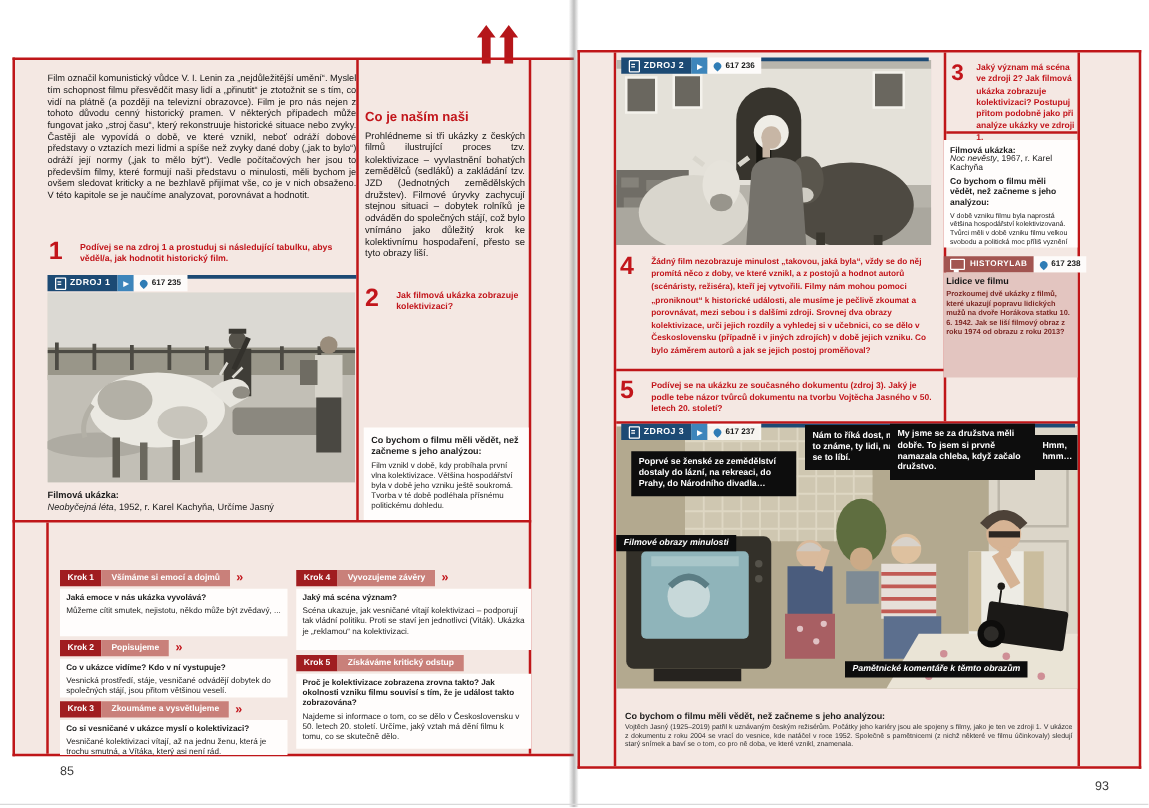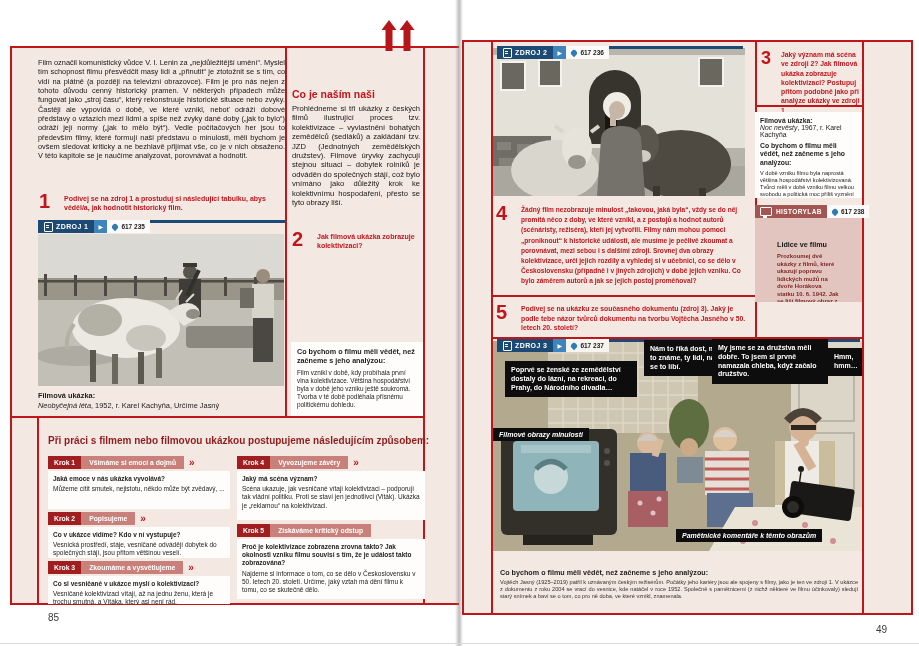--- a/index.html
+++ b/index.html
@@ -34,21 +34,21 @@
   .kmore{color:#c2151b;font-weight:bold;font-size:10px;line-height:13px;margin-left:5px}
   .kbox{position:absolute;background:#fffdfc;box-sizing:border-box;padding:4px 5px;overflow:hidden}
   .kq{font-size:6.5px;line-height:8.2px;font-weight:bold;color:#1c1c1c}
   .ka{font-size:6.5px;line-height:8.2px;color:#1c1c1c;margin-top:2px}
   
   .hlbar{position:absolute;display:flex;height:13px}
   .hlchip{flex:1;display:flex;align-items:center;gap:4px;background:#a25551;color:#fff;font-size:6.5px;
           font-weight:bold;padding:0 5px;letter-spacing:.4px}
   .hl-icon{width:10px;height:7px;border:1px solid #fff;border-radius:1px;display:inline-block;position:relative}
   .hl-icon::after{content:"";position:absolute;left:2px;bottom:-3px;width:4px;height:2px;background:#fff}
-  .hlbox{position:absolute;background:#e3c5c0;box-sizing:border-box;padding:22px;overflow:hidden}
+  .hlbox{position:absolute;background:#e3c5c0;box-sizing:border-box;padding:2px;overflow:hidden}
   .hlbox .h{font-size:7.2px;font-weight:bold;color:#161616}
   .hlbox .t{font-size:5.9px;line-height:7.5px;font-weight:bold;color:#7c2824;margin-top:4px}
   
   .bubble{position:absolute;background:#0d0d0d;color:#fff;font-size:7px;line-height:8.8px;font-weight:bold;
           padding:5px 6px;z-index:6;box-sizing:border-box}
   .bubble .tail{position:absolute;width:0;height:0;border:solid transparent}
   .tail-r{bottom:-12px;right:22px;border-top:13px solid #0d0d0d;border-right:10px solid transparent}
   .tail-l{bottom:-11px;left:14px;border-top:12px solid #0d0d0d;border-left:9px solid transparent}
   .plabel{position:absolute;background:#0d0d0d;color:#fff;font-size:7px;font-weight:bold;font-style:italic;
           padding:3px 6px;z-index:6;white-space:nowrap}
@@ -152,21 +152,20 @@
   </div>
 
   <div class="tnum" style="left:292px;top:229px">2</div>
   <div class="ttext" style="left:317px;top:232px;width:100px">Jak filmová ukázka zobrazuje kolektivizaci?</div>
 
   <div class="whitebox" style="left:291px;top:342px;width:132px;height:74px">
     <div class="bx-h">Co bychom o filmu měli vědět, než začneme s jeho analýzou:</div>
     <div class="bx-t">Film vznikl v době, kdy probíhala první vlna kolektivizace. Většina hospodářství byla v době jeho vzniku ještě soukromá. Tvorba v té době podléhala přísnému politickému dohledu.</div>
   </div>
 
-  <div class="abs" style="left:48px;top:435px;width:390px;font-size:10px;font-weight:bold;color:#8e1c1c">Při práci s filmem nebo filmovou ukázkou postupujeme následujícím způsobem:</div>
 
   <div class="khead" style="left:48px;top:456px">
     <span class="klabel">Krok 1</span>
     <span class="ktitle">Všímáme si emocí a dojmů</span>
     <span class="kmore">»</span>
   </div>
   <div class="kbox" style="left:48px;top:471px;width:182px;height:38px">
     <div class="kq">Jaká emoce v nás ukázka vyvolává?</div>
     <div class="ka">Můžeme cítit smutek, nejistotu, někdo může být zvědavý, ...</div>
   </div>
@@ -420,17 +419,17 @@
     <span>Hmm, hmm…</span>
     <span class="tail tail-l" style="border-top-width:10px;border-left-width:7px;bottom:-9px"></span>
   </div>
 
   <div class="plabel" style="left:493px;top:428px">Filmové obrazy minulosti</div>
   <div class="plabel" style="left:676px;top:529px">Pamětnické komentáře k těmto obrazům</div>
 
   <div class="cap" style="left:500px;top:568px;font-size:7.2px;font-weight:bold">Co bychom o filmu měli vědět, než začneme s jeho analýzou:</div>
   <div class="cap" style="left:500px;top:579px;width:358px;font-size:5.6px;line-height:7.1px;color:#333;text-align:justify">Vojtěch Jasný (1925–2019) patřil k uznávaným českým režisérům. Počátky jeho kariéry jsou ale spojeny s filmy, jako je ten ve zdroji 1. V ukázce z dokumentu z roku 2004 se vrací do vesnice, kde natáčel v roce 1952. Společně s pamětnicemi (z nichž některé ve filmu účinkovaly) sledují starý snímek a baví se o tom, co pro ně doba, ve které vznikl, znamenala.</div>
 
-  <div class="pagenum" style="left:876px;top:624px">49</div>
+  <div class="pagenum" style="left:876px;top:624px">93</div>
 
   <div class="gutter"></div>
   <div class="abs" style="left:0;top:643px;width:919px;height:1px;background:#d9d9d9"></div>
 </div>
 
 </body></html>

